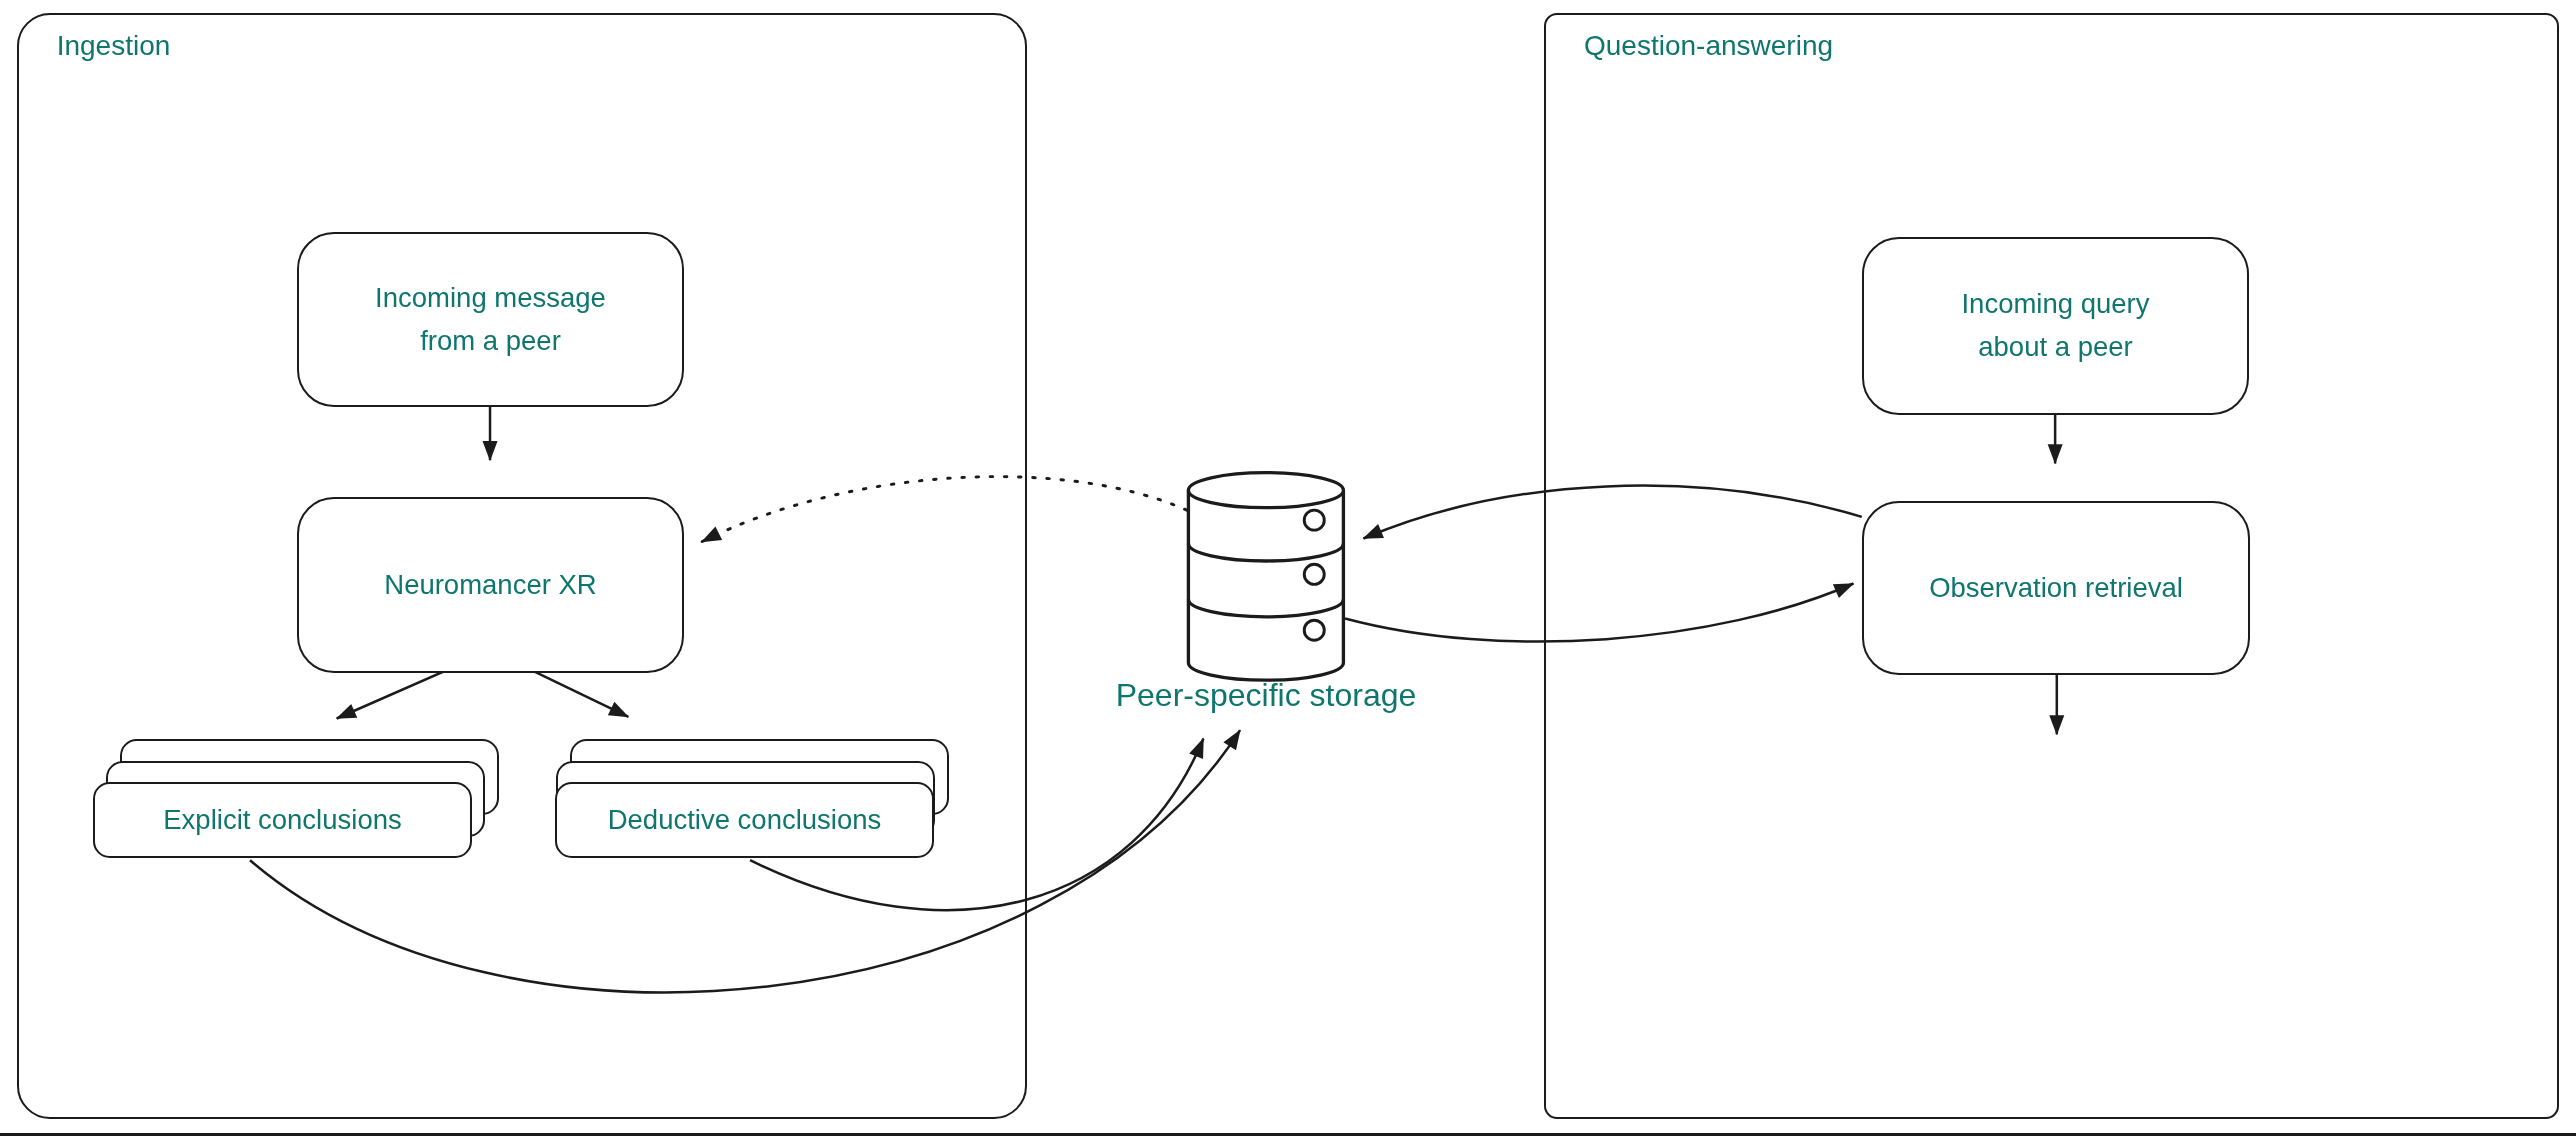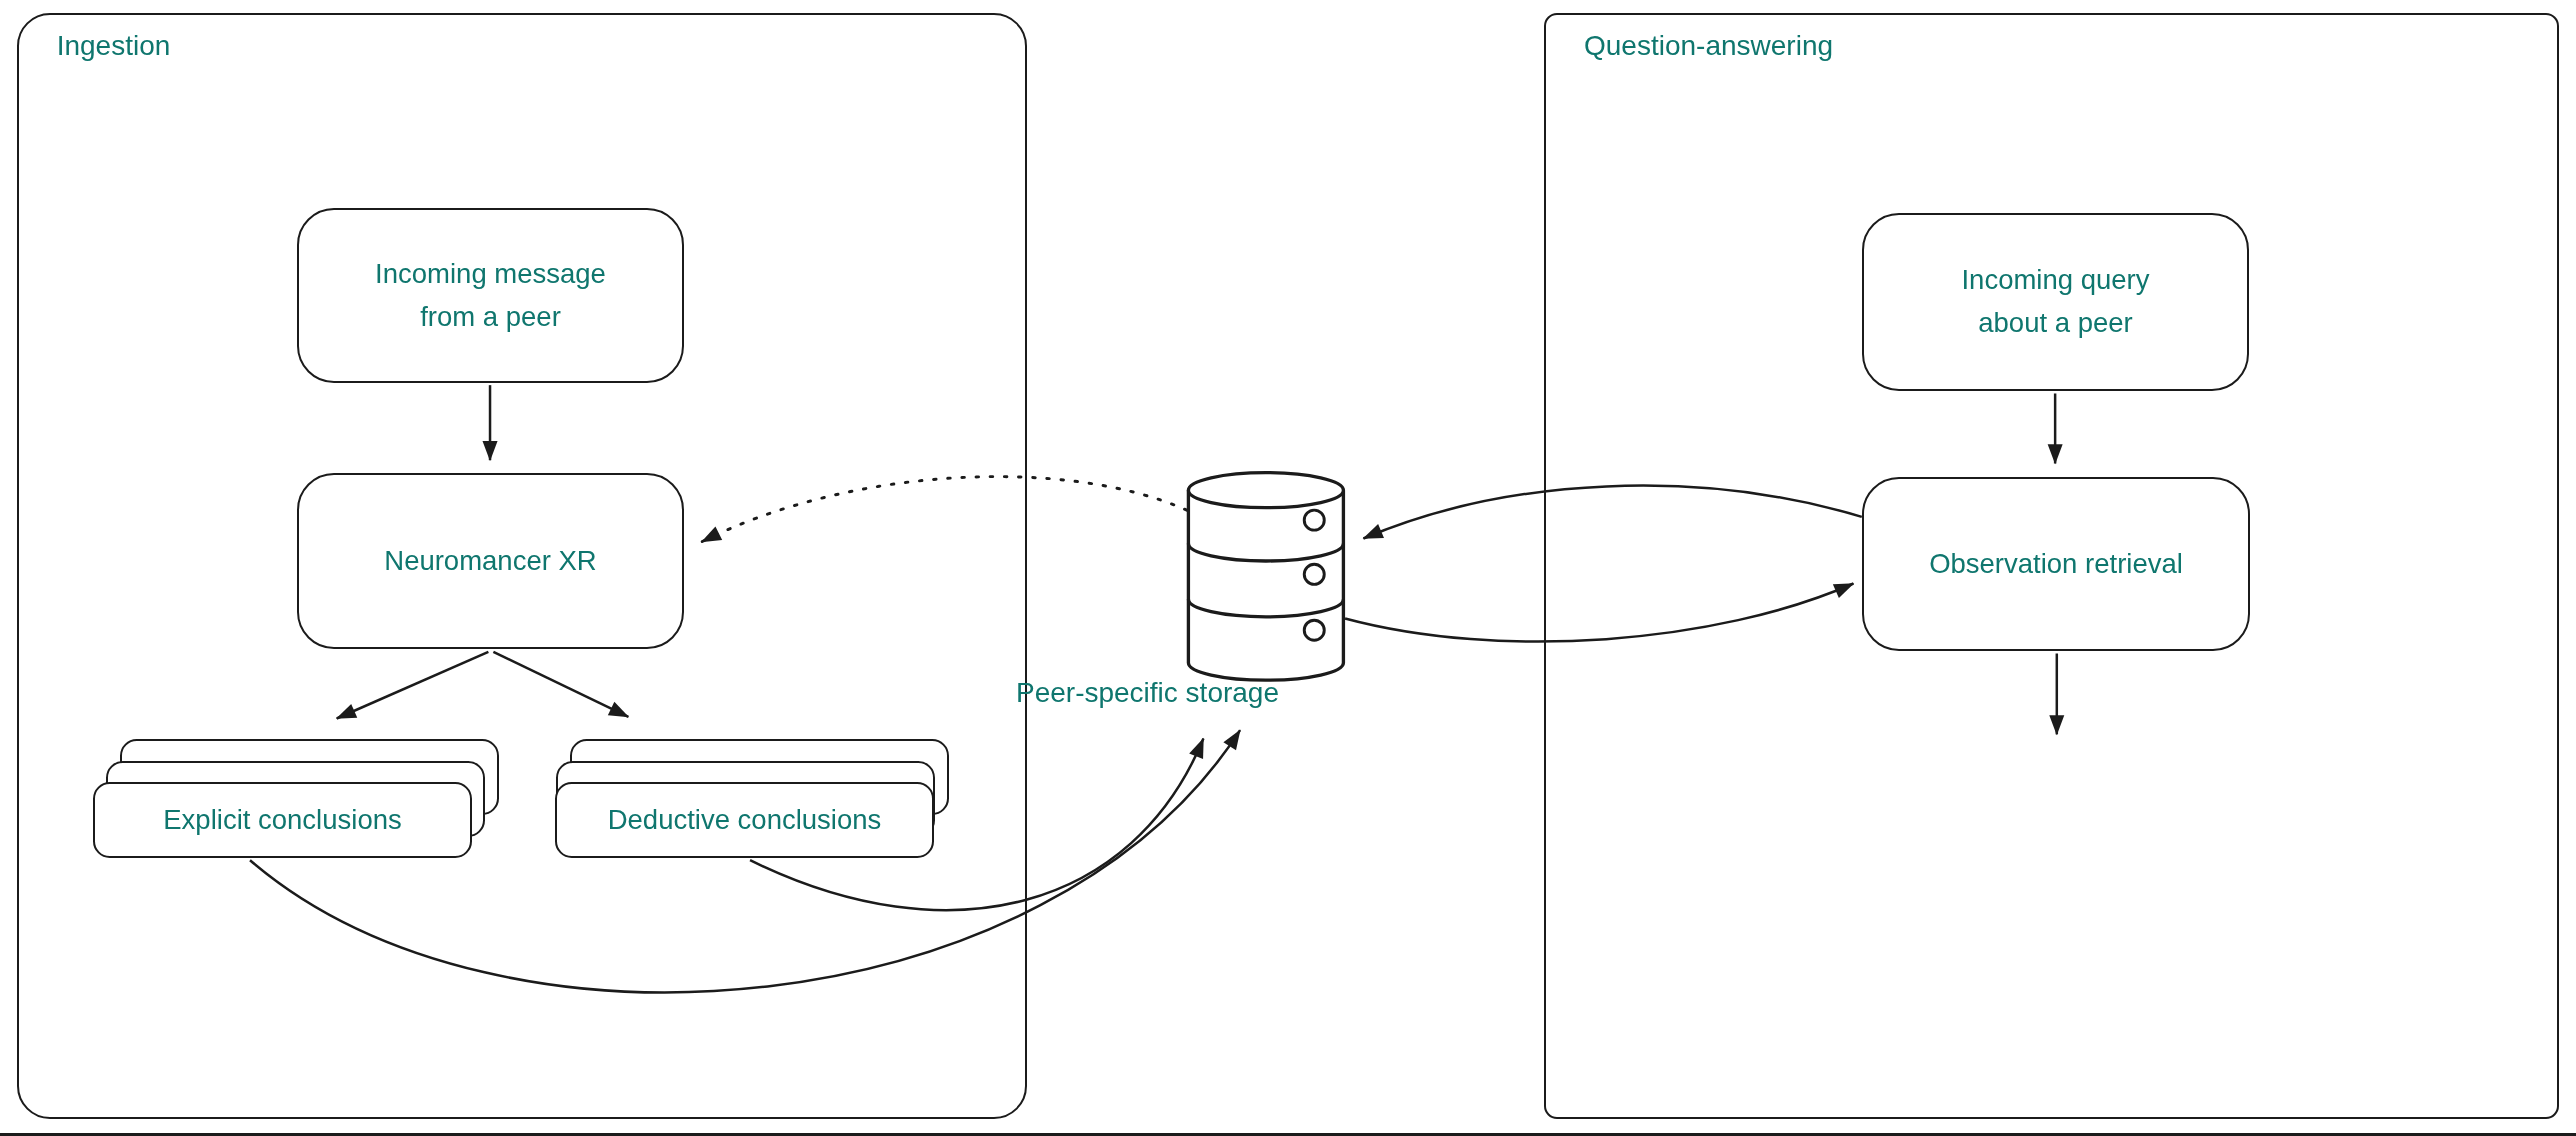--- a/index.html
+++ b/index.html
@@ -38,20 +38,21 @@
     border: 2.5px solid #1b1b1b;
     border-radius: 37px;
     display: flex;
     align-items: center;
     justify-content: center;
     text-align: center;
     font-size: 27.5px;
     line-height: 1.55;
     white-space: pre-line;
     z-index: 3;
+    margin-top: 24px;
   }
   .stack { position: absolute; z-index: 3; }
   .stack-layer, .stack-front {
     position: absolute;
     width: 379px;
     height: 76px;
     background: #ffffff;
     border: 2.5px solid #1b1b1b;
     border-radius: 16.7px;
   }
@@ -60,22 +61,22 @@
     align-items: center;
     justify-content: center;
     font-size: 27.5px;
     white-space: nowrap;
   }
   .storage-label {
     position: absolute;
     left: 1016px;
     top: 677px;
     width: 500px;
-    text-align: left;
-    font-size: 28px;
+    text-align: center;
+    font-size: 32px;
     z-index: 3;
     white-space: nowrap;
   }
   .bottom-edge {
     position: absolute;
     left: 0; right: 0; bottom: 0;
     height: 4.2px;
     background: #1b1b1b;
     z-index: 4;
   }

